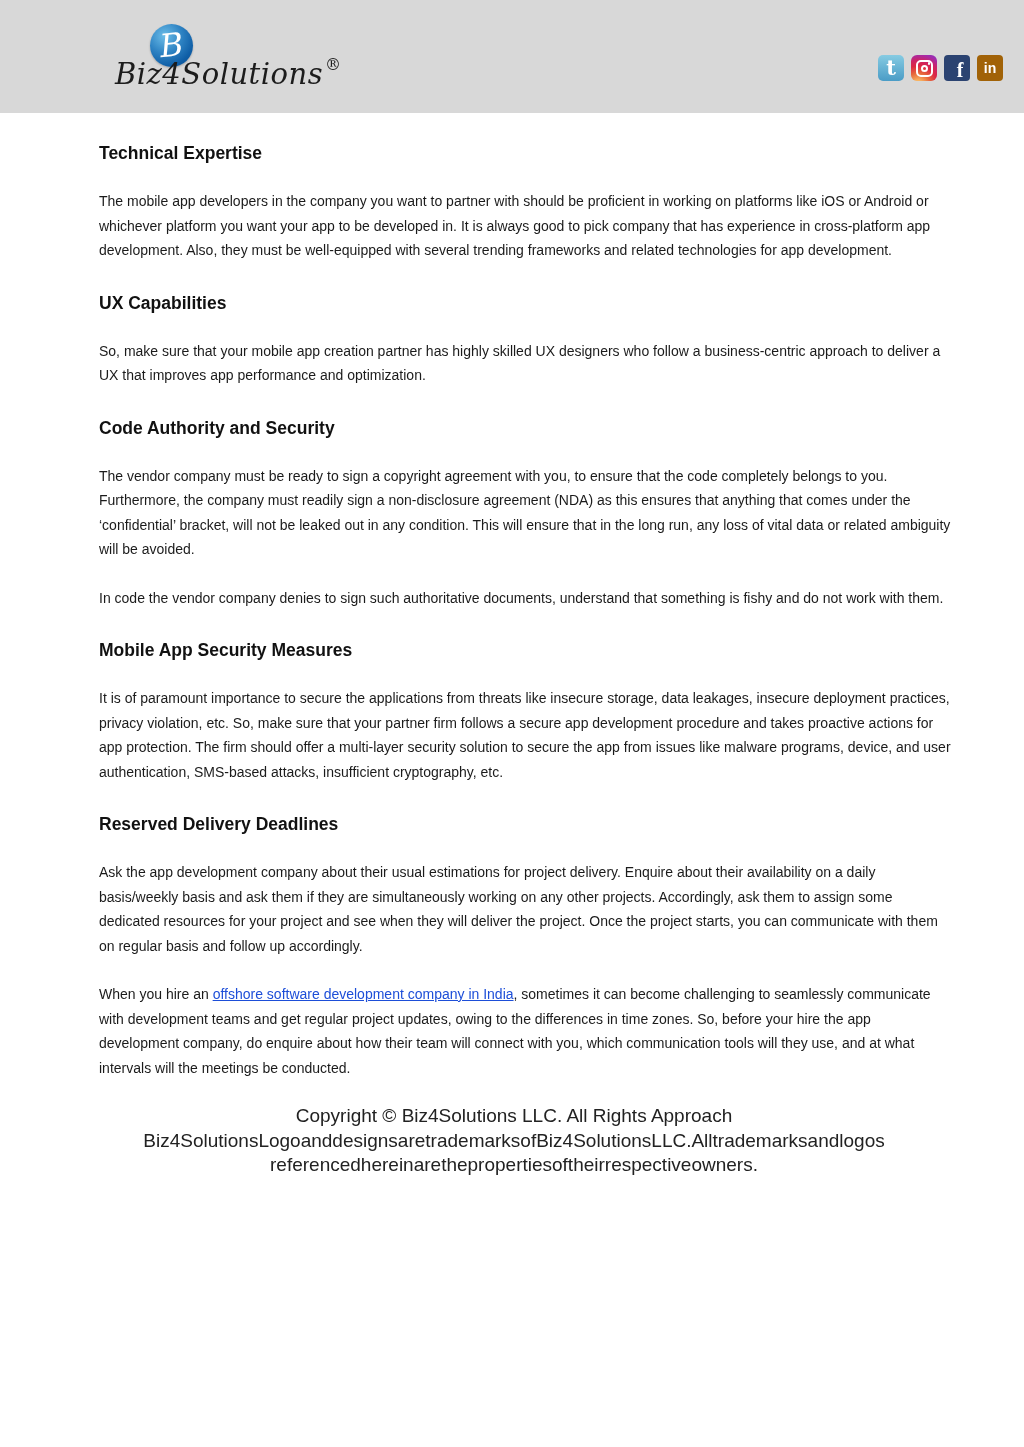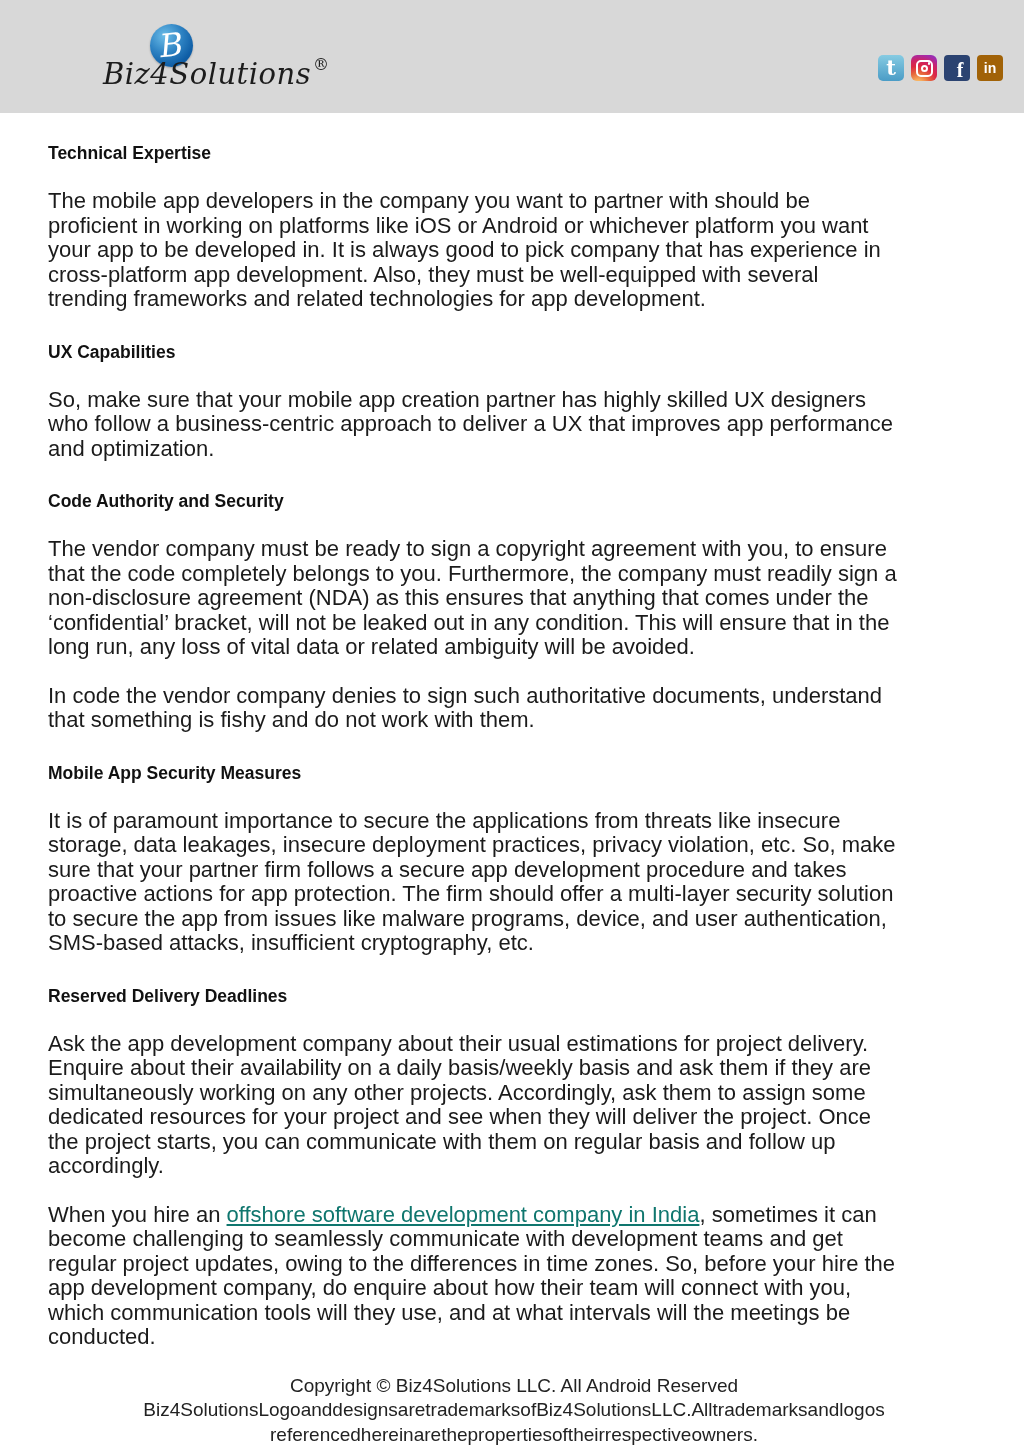--- a/index.html
+++ b/index.html
@@ -48,21 +48,21 @@
   .logo-circle .monogram {
     color: #ffffff;
     font-family: "DejaVu Serif", serif;
     font-style: italic;
     font-size: 32px;
     line-height: 1;
     transform: rotate(-6deg) translateY(-1px);
   }
   .brand-line {
     position: absolute;
-    left: 0;
+    left: 12px;
     top: 55px;
     white-space: nowrap;
     z-index: 2;
     color: #1c1c1c;
     font-family: "DejaVu Serif", serif;
     font-style: italic;
     font-size: 29px;
     letter-spacing: 0.5px;
   }
   .brand-line .registered {
@@ -142,37 +142,37 @@
   .si.linkedin { background: #a16207; border-radius: 4px; }
   .si.linkedin .glyph {
     font-size: 14px;
     font-weight: bold;
     letter-spacing: 0;
   }
 
   
   .content {
     width: 852px;
-    margin-left: 48px;
+    margin-left: 99px;
   }
   .section-heading {
     font-size: 17.5px;
     font-weight: bold;
     color: #111111;
     margin: 29px 0 25px 0;
     line-height: 22px;
   }
   .para {
-    font-size: 22px;
+    font-size: 14px;
     line-height: 24.5px;
     color: #1b1b1b;
     margin: 24px 0;
   }
   .link {
-    color: #0f766e;
+    color: #1d4ed8;
     text-decoration: underline;
   }
 
   
   .footer {
     margin-top: 5px;
     width: 852px;
     margin-left: 88px;
     text-align: center;
     font-size: 19px;
@@ -230,18 +230,18 @@
     <p class="para">It is of paramount importance to secure the applications from threats like insecure storage, data leakages, insecure deployment practices, privacy violation, etc. So, make sure that your partner firm follows a secure app development procedure and takes proactive actions for app protection. The firm should offer a multi-layer security solution to secure the app from issues like malware programs, device, and user authentication, SMS-based attacks, insufficient cryptography, etc.</p>
 
     <h2 class="section-heading">Reserved Delivery Deadlines</h2>
     <p class="para">Ask the app development company about their usual estimations for project delivery. Enquire about their availability on a daily basis/weekly basis and ask them if they are simultaneously working on any other projects. Accordingly, ask them to assign some dedicated resources for your project and see when they will deliver the project. Once the project starts, you can communicate with them on regular basis and follow up accordingly.</p>
 
     <p class="para"><span>When you hire an </span><a class="link" href="#">offshore software development company in India</a><span>, sometimes it can become challenging to seamlessly communicate with development teams and get regular project updates, owing to the differences in time zones. So, before your hire the app development company, do enquire about how their team will connect with you, which communication tools will they use, and at what intervals will the meetings be conducted.</span></p>
 
   </div>
 
   <div class="footer">
-    <div>Copyright © Biz4Solutions LLC. All Android Reserved</div>
+    <div>Copyright © Biz4Solutions LLC. All Rights Approach</div>
     <div>Biz4SolutionsLogoanddesignsaretrademarksofBiz4SolutionsLLC.Alltrademarksandlogos</div>
     <div>referencedhereinarethepropertiesoftheirrespectiveowners.</div>
   </div>
 
 </div>
 
 </body></html>

